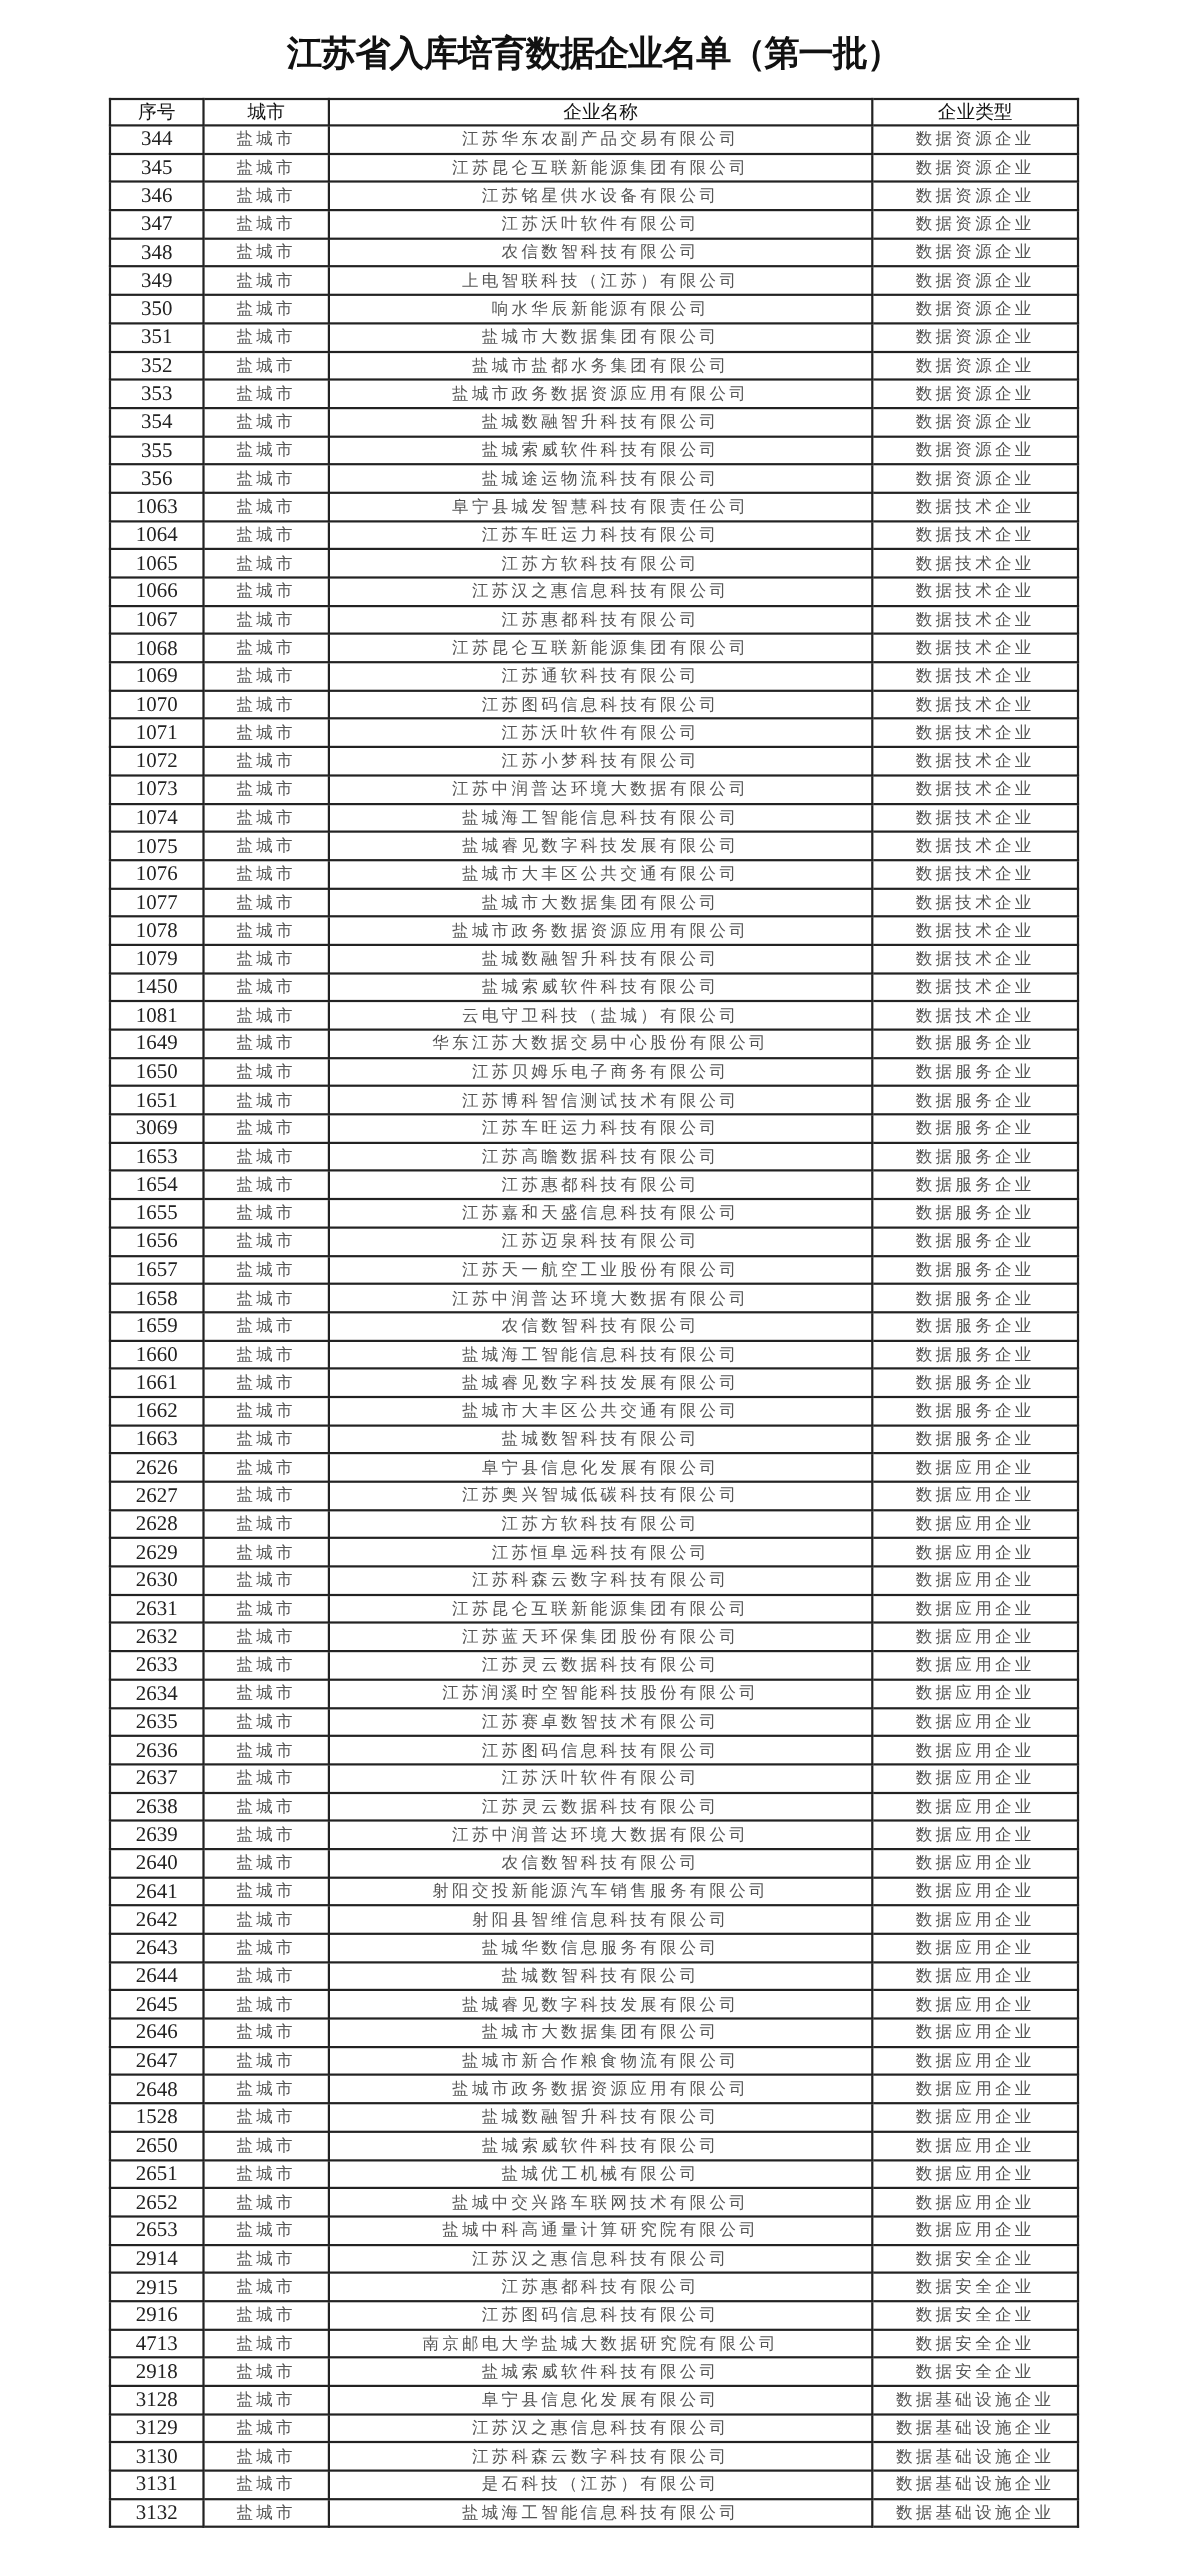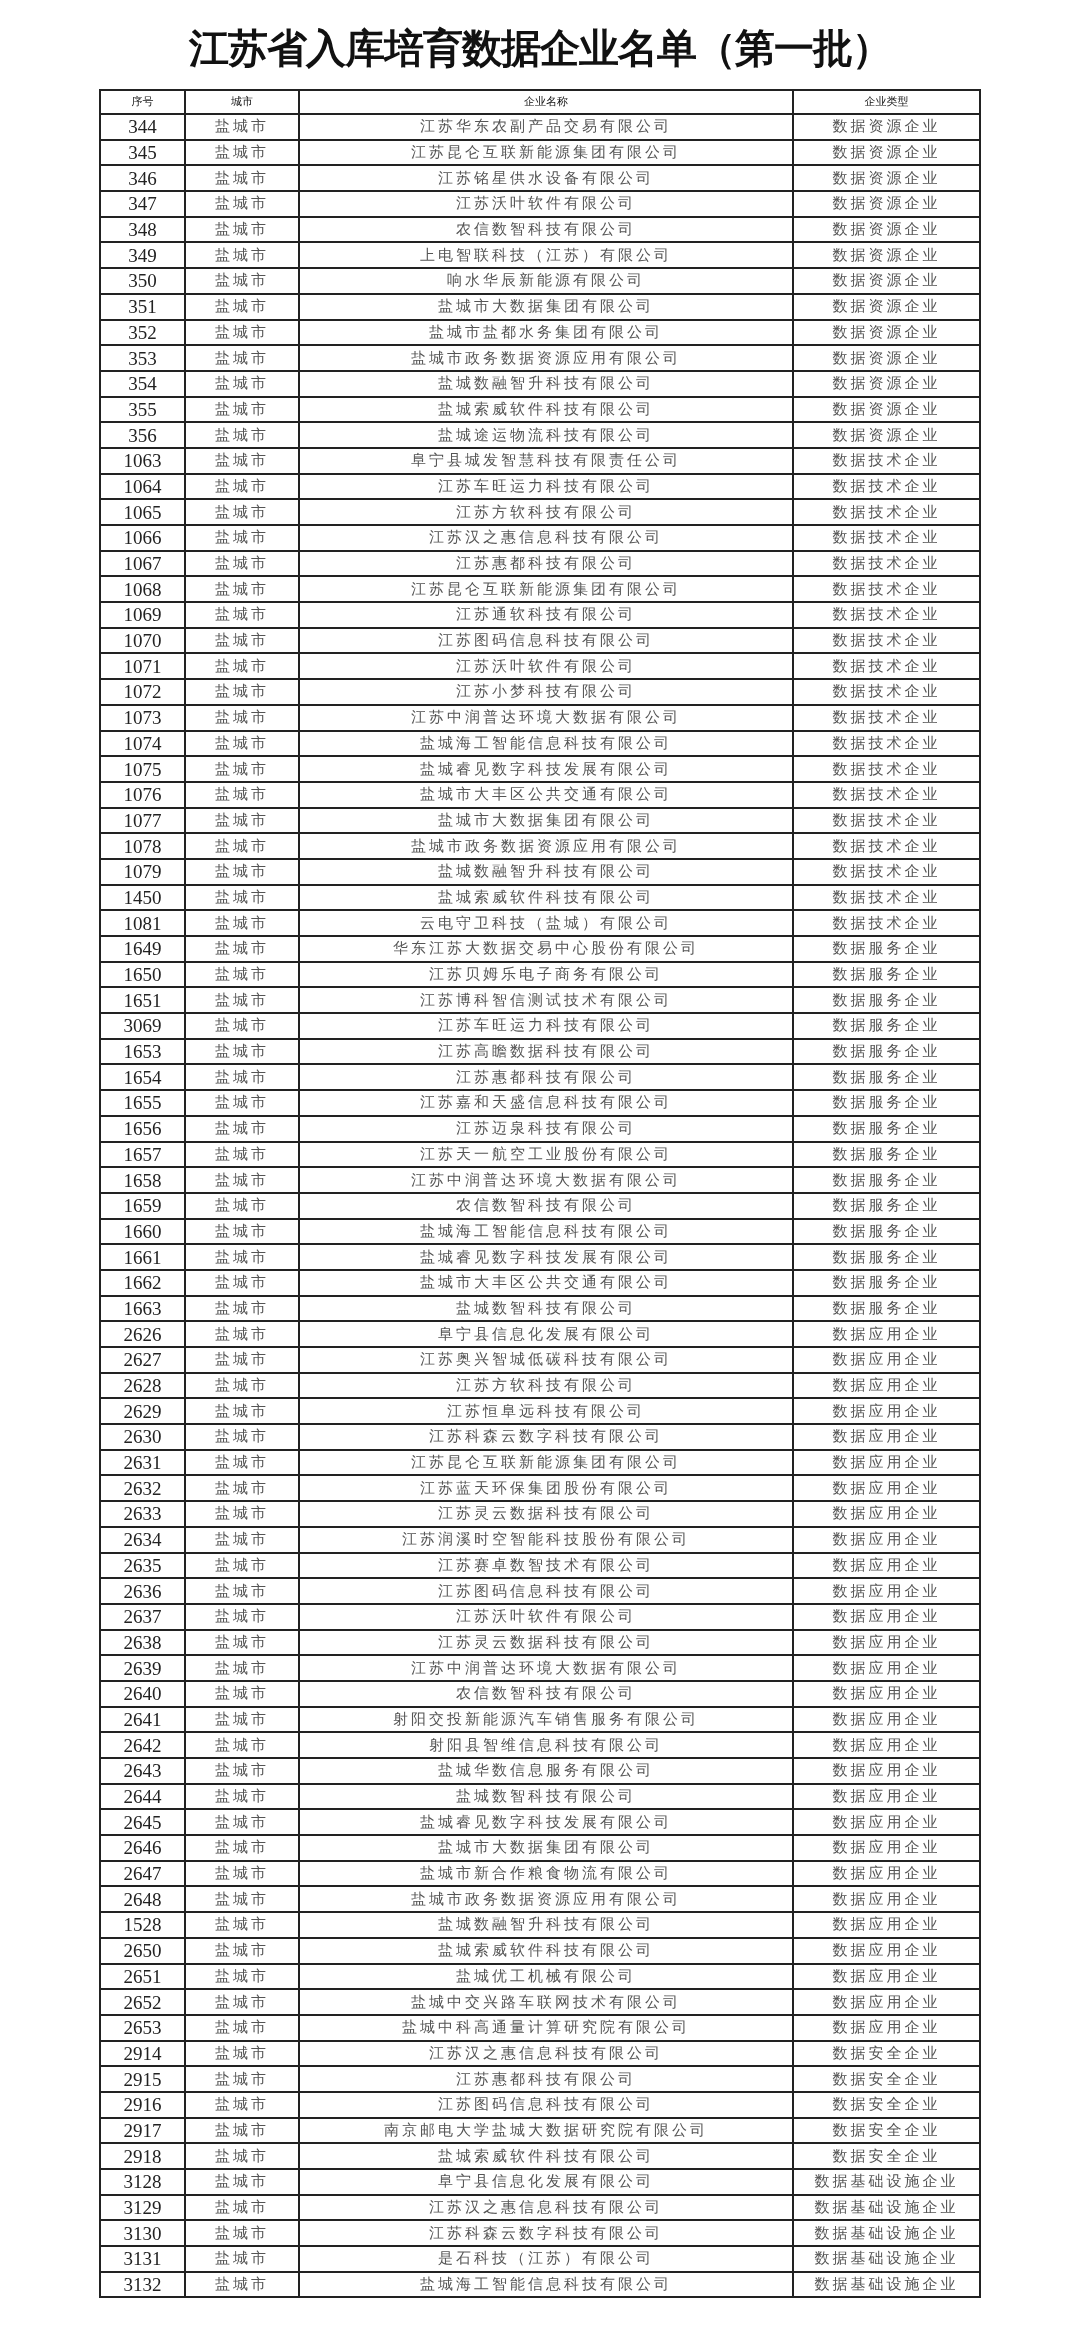--- a/index.html
+++ b/index.html
@@ -1,38 +1,38 @@
 <!DOCTYPE html>
 <html><head>
 <meta charset="utf-8">
 <style>
   html, body { margin: 0; padding: 0; background: #ffffff; }
   body { width: 1080px; height: 2331px; position: relative; overflow: hidden; }
   .title {
     position: absolute; left: 0; top: 22px; width: 1080px; text-align: center;
     font-family: "DejaVu Serif", "Liberation Serif", serif;
-    font-weight: bold; font-size: 40px; line-height: 52px; color: #111;
+    font-weight: bold; font-size: 32px; line-height: 52px; color: #111;
     letter-spacing: -1px;
   }
   table.list {
     position: absolute; left: 99px; top: 89px; width: 880px;
     border-collapse: collapse; table-layout: fixed;
     font-family: "Liberation Serif", "DejaVu Serif", serif;
   }
   table.list col.c-no { width: 85px; }
   table.list col.c-city { width: 114px; }
   table.list col.c-name { width: 494px; }
   table.list col.c-type { width: 187px; }
   table.list th, table.list td {
     border: 2px solid #222; padding: 0; text-align: center;
     white-space: nowrap; overflow: hidden;
   }
   table.list th {
     height: 22px; font-family: "DejaVu Sans", "Liberation Sans", sans-serif;
-    font-weight: normal; font-size: 11px; color: #111; line-height: 22px;
+    font-weight: normal; font-size: 17px; color: #111; line-height: 22px;
   }
   table.list td {
     height: 23.7px; line-height: 23px; font-size: 17px; color: #555;
   }
   table.list td.no { font-size: 19px; color: #222; font-family: "Liberation Serif", serif; }
   table.list td.city, table.list td.name, table.list td.type {
     font-family: "DejaVu Sans", "Liberation Sans", sans-serif; font-size: 15px; letter-spacing: 3px;
   }
 </style>
 </head>
@@ -518,21 +518,21 @@
         <td class="name">江苏惠都科技有限公司</td>
         <td class="type">数据安全企业</td>
       </tr>
       <tr>
         <td class="no">2916</td>
         <td class="city">盐城市</td>
         <td class="name">江苏图码信息科技有限公司</td>
         <td class="type">数据安全企业</td>
       </tr>
       <tr>
-        <td class="no">2917</td>
+        <td class="no">4713</td>
         <td class="city">盐城市</td>
         <td class="name">南京邮电大学盐城大数据研究院有限公司</td>
         <td class="type">数据安全企业</td>
       </tr>
       <tr>
         <td class="no">2918</td>
         <td class="city">盐城市</td>
         <td class="name">盐城索威软件科技有限公司</td>
         <td class="type">数据安全企业</td>
       </tr>

